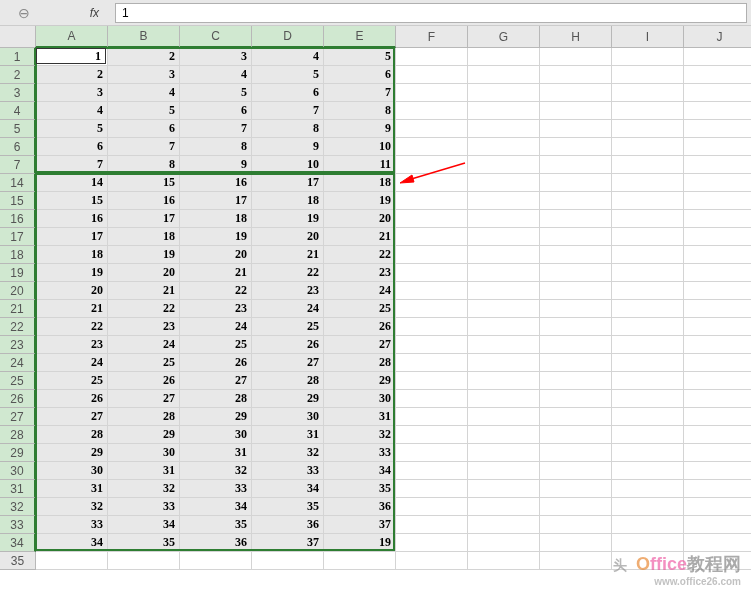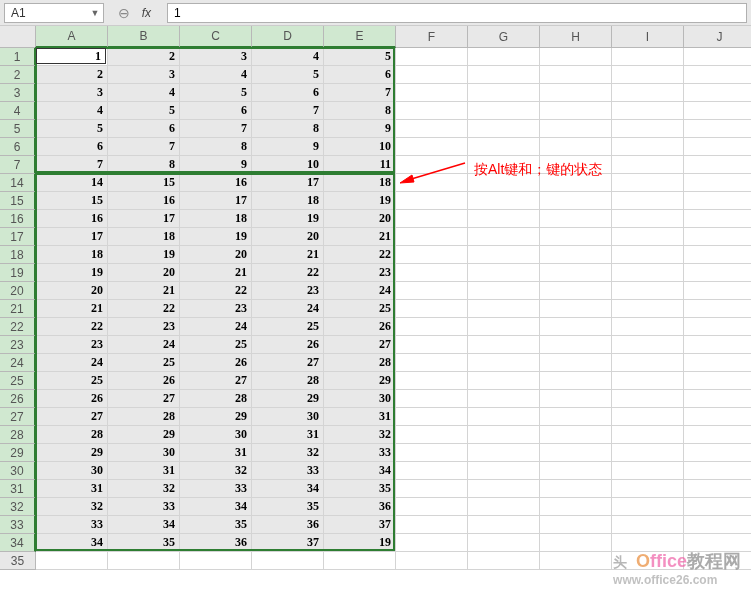--- a/index.html
+++ b/index.html
@@ -43,20 +43,21 @@
       display: flex;
       align-items: center;
       gap: 12px;
       padding: 0 10px;
       color: #888;
     }
     .fx-label {
       font-style: italic;
       color: #444;
       padding-right: 6px;
+      margin-left: 48px;
     }
     .formula-input {
       flex: 1;
       height: 20px;
       background: #fff;
       border: 1px solid #b0b0b0;
       padding: 0 6px;
       display: flex;
       align-items: center;
       font-size: 12px;
@@ -187,23 +188,20 @@
       display: flex;
     }
     .body-wrap {
       display: flex;
     }
   </style>
 </head>
 <body>
 
 <div class="formula-bar">
-  <div class="name-box">
-    <span>A1</span>
-  </div>
   <span class="name-box-dropdown">▼</span>
   <div class="fx-icons">
     <span style="font-size:14px">⊖</span>
     <span class="fx-label">fx</span>
   </div>
   <div class="formula-input">
     <span>1</span>
   </div>
 </div>
 
@@ -614,20 +612,19 @@
         </div>
     </div>
   </div>
 </div>
 
 <div class="annotation" style="left:400px; top:155px;">
   <svg width="70" height="30" class="arrow-svg">
     <line x1="65" y1="8" x2="8" y2="25" stroke="#ff0000" stroke-width="1.5"></line>
     <polygon points="0,28 12,20 14,27"></polygon>
   </svg>
-  <span style="margin-left:4px;">按Alt键和；键的状态</span>
 </div>
 
 <div class="watermark">
   <span style="font-size:14px;color:#888">头&nbsp;</span>
   <span class="o-orange">O</span><span class="o-blue">ffice</span><span style="color:#737373">教程网</span>
-  <div style="font-size:12px;color:#999;">www.office26.com</div>
+  <div style="font-size:10px;color:#999;text-align:right">www.office26.com</div>
 </div>
 
 </body></html>

